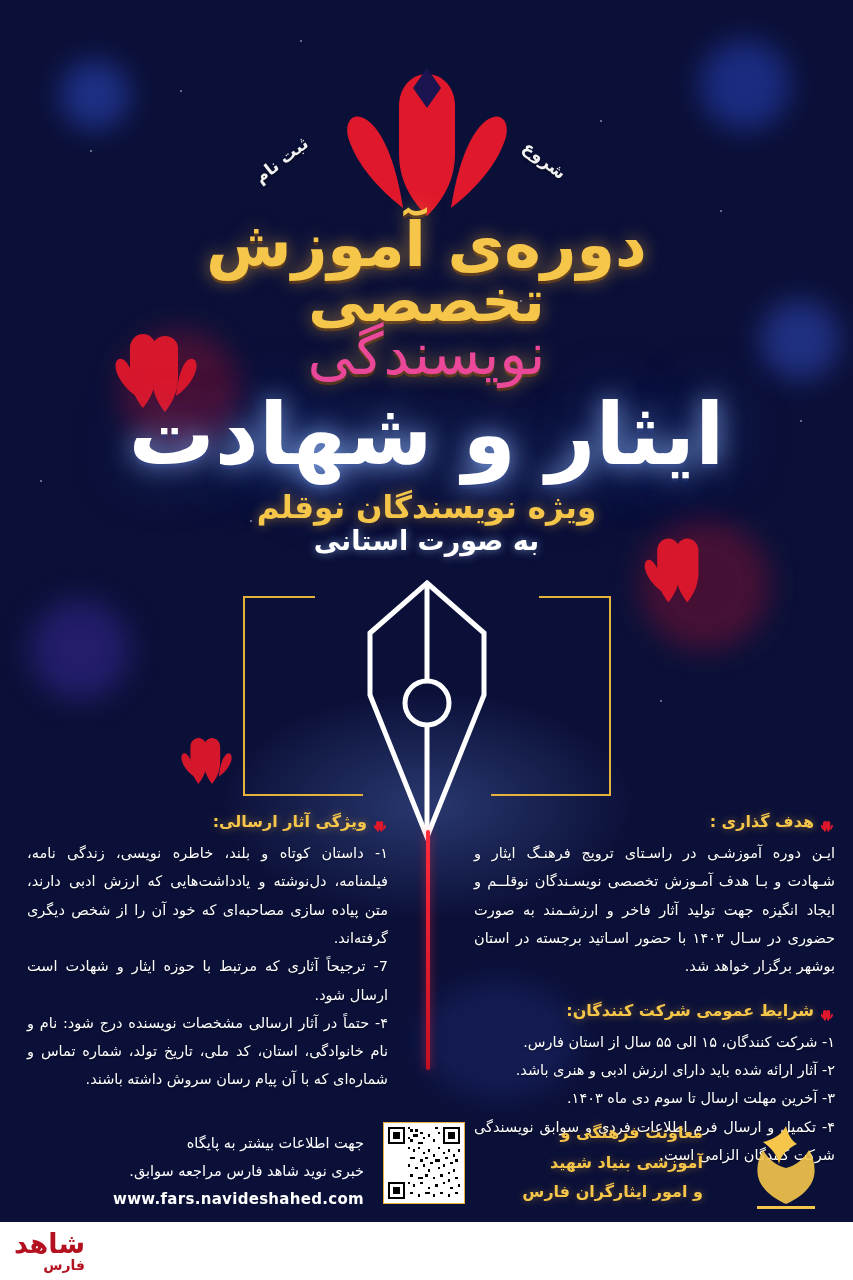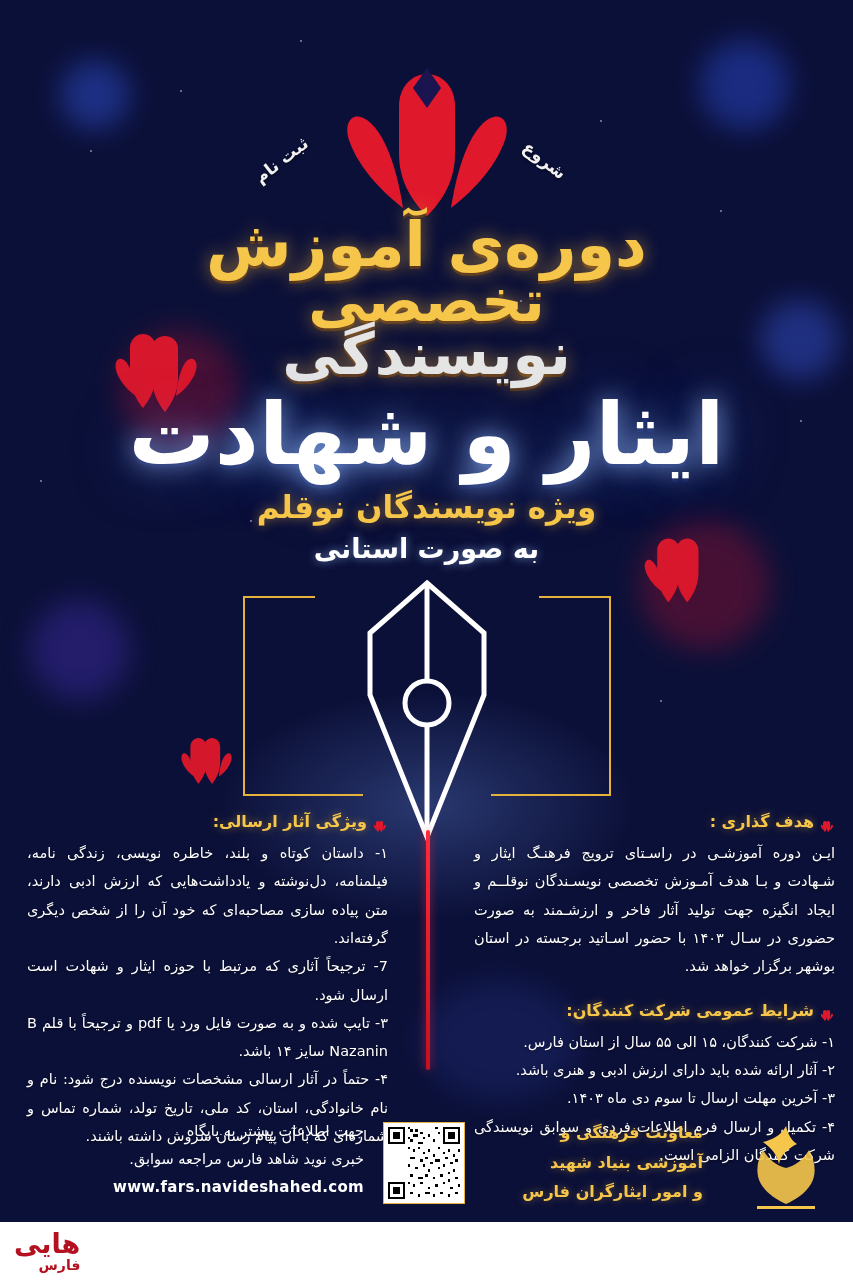--- a/index.html
+++ b/index.html
@@ -43,38 +43,38 @@
     font-size:62px;font-weight:bold;color:#f6c64a;
     text-shadow:0 0 18px rgba(255,190,60,.55),0 3px 0 rgba(120,60,0,.5);
     line-height:1.05;letter-spacing:-1px;
   }
   .t-line2{
     font-size:58px;font-weight:bold;color:#f6c64a;
     text-shadow:0 0 18px rgba(255,190,60,.55),0 3px 0 rgba(120,60,0,.5);
     line-height:1.05;margin-top:-6px;
   }
   .t-line3{
-    font-size:58px;font-weight:bold;color:#e5e5e5;
+    font-size:58px;font-weight:normal;color:#ec4899;
     text-shadow:0 0 18px rgba(255,190,60,.55),0 3px 0 rgba(120,60,0,.5);
     line-height:1.05;margin-top:-8px;
   }
   .t-big{
     font-size:86px;font-weight:bold;color:#ffffff;
     text-shadow:0 0 26px rgba(150,190,255,.8),0 0 60px rgba(90,140,255,.5),0 4px 0 rgba(20,30,90,.6);
     margin-top:4px;line-height:1.05;
   }
   .t-sub{
     font-size:31px;font-weight:bold;color:#f6c64a;
     text-shadow:0 0 12px rgba(255,190,60,.5);
     margin-top:10px;
   }
   .t-sub2{
     font-size:27px;font-weight:bold;color:#ffffff;
     text-shadow:0 0 10px rgba(160,200,255,.6);
-    margin-top:8px;letter-spacing:4px;
+    margin-top:0;letter-spacing:4px;
   }
 
   
   .nib-wrap{position:absolute;left:50%;top:575px;transform:translateX(-50%);}
 
   
   .frame{
     position:absolute;left:243px;top:596px;width:368px;height:200px;
     border:2px solid #e6b23c;border-top:none;border-bottom:none;
     box-sizing:border-box;
@@ -125,21 +125,21 @@
     color:#f6c64a;font-size:16px;font-weight:bold;line-height:1.85;
     text-shadow:0 0 8px rgba(255,190,60,.4);
   }
   .bonyad-logo{position:absolute;right:22px;top:10px;}
   .qr{
     position:absolute;left:383px;top:12px;width:82px;height:82px;
     background:#ffffff;padding:4px;box-sizing:border-box;border:1px solid #e6b23c;
   }
   .qr .cells{width:100%;height:100%;}
   .footer-info{
-    position:absolute;left:24px;top:8px;width:340px;text-align:right;
+    position:absolute;left:24px;top:20px;width:340px;text-align:right;
     color:#ffffff;font-size:14.5px;line-height:1.9;
   }
   .footer-info .site{color:#ffffff;font-weight:bold;font-size:15px;letter-spacing:.3px;}
 
   
   .wm{
     position:absolute;left:0;bottom:0;width:853px;height:58px;
     background:#ffffff;
   }
   .wm .mark{position:absolute;left:14px;top:6px;color:#b3111f;font-weight:bold;}
@@ -300,21 +300,20 @@
           <path d="M14 30 C8 26 4 32 6 40 C9 52 20 62 26 66 C25 56 22 36 14 30 Z"></path>
           <path d="M78 30 C84 26 88 32 86 40 C83 52 72 62 66 66 C67 56 70 36 78 30 Z"></path>
         </g>
           </svg>
       </span>
       <span>ویژگی آثار ارسالی:</span>
     </div>
     <div class="sec-body">
       <p>۱- داستان کوتاه و بلند، خاطره نویسی، زندگی نامه، فیلمنامه، دل‌نوشته و یادداشت‌هایی که ارزش ادبی دارند، متن پیاده سازی مصاحبه‌ای که خود آن را از شخص دیگری گرفته‌اند.</p>
       <p>7- ترجیحاً آثاری که مرتبط با حوزه ایثار و شهادت است ارسال شود.</p>
-      <p>۳- تایپ شده و به صورت فایل ورد یا pdf و ترجیحاً با قلم B Nazanin سایز ۱۴ باشد.</p>
       <p>۴- حتماً در آثار ارسالی مشخصات نویسنده درج شود: نام و نام خانوادگی، استان، کد ملی، تاریخ تولد، شماره تماس و شماره‌ای که با آن پیام رسان سروش داشته باشند.</p>
     </div>
   </div>
 
   <div class="footer">
 
     <div class="bonyad-logo">
       <svg width="90" height="92" viewBox="0 0 90 92">
         <g fill="#f6c64a">
           <path d="M45 6 C40 16 30 20 22 22 C30 28 36 34 38 44 C40 34 48 28 56 24 C50 20 47 14 45 6 Z"></path>
@@ -417,18 +416,18 @@
 
     <div class="footer-info">
       <div>جهت اطلاعات بیشتر به پایگاه</div>
       <div>خبری نوید شاهد فارس مراجعه سوابق.</div>
       <div class="site">www.fars.navideshahed.com</div>
     </div>
   </div>
 
   <div class="wm">
     <div class="mark">
-      <div class="a">هایی</div>
+      <div class="a">شاهد</div>
       <div class="b">فارس</div>
     </div>
   </div>
 
 </div>
 
 </body></html>

